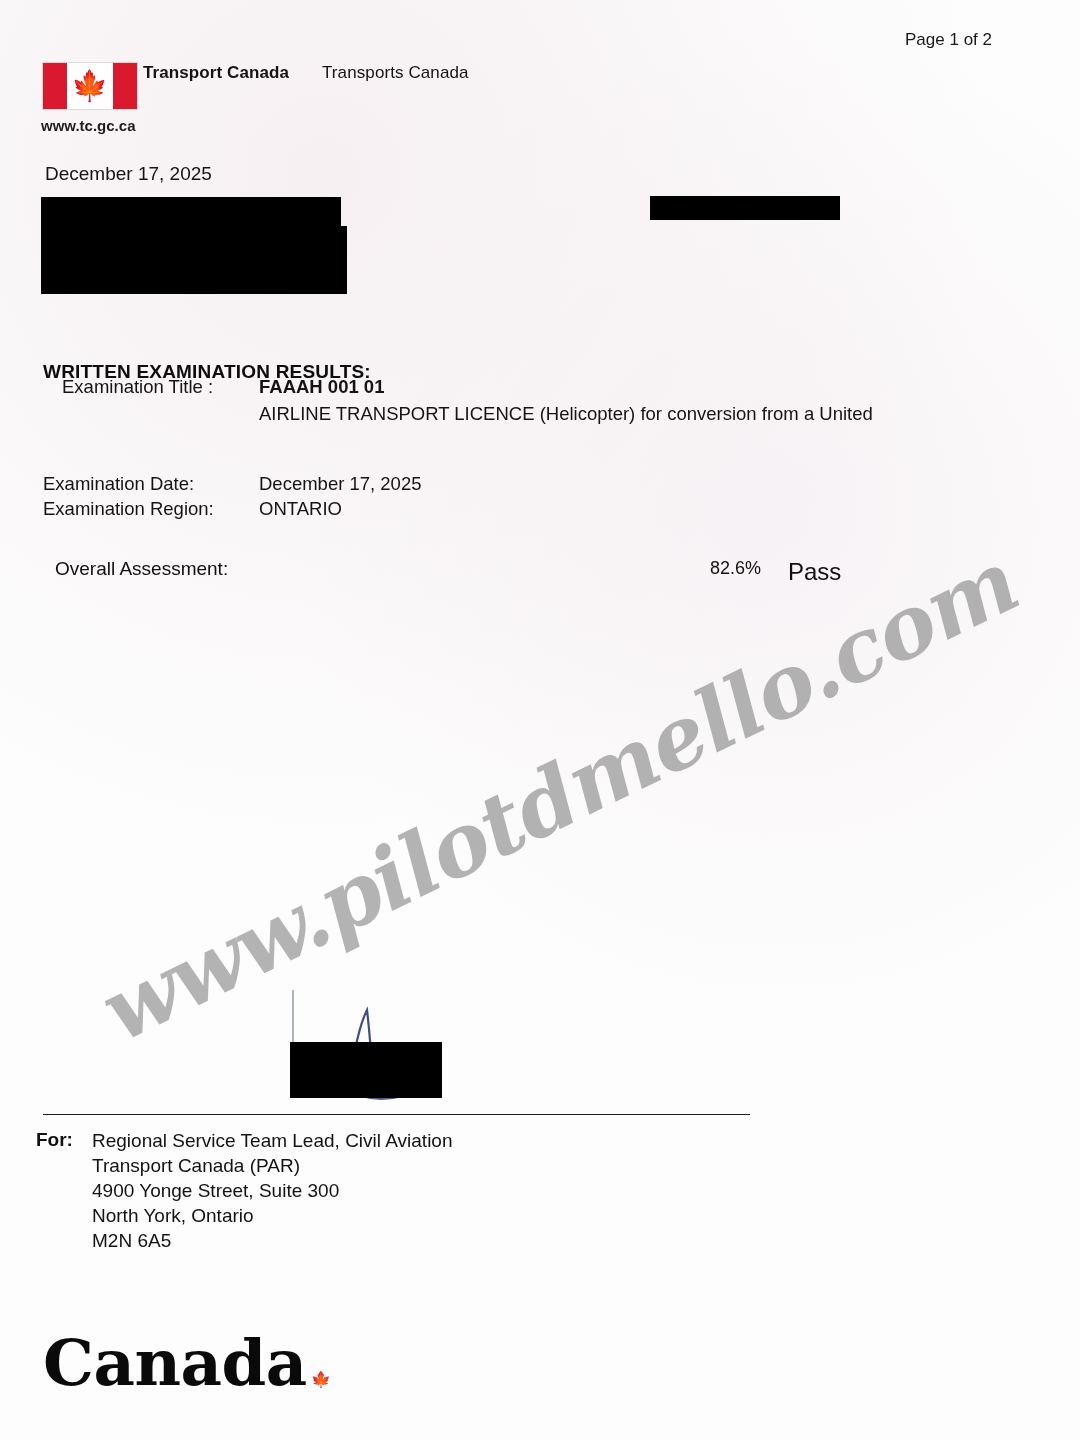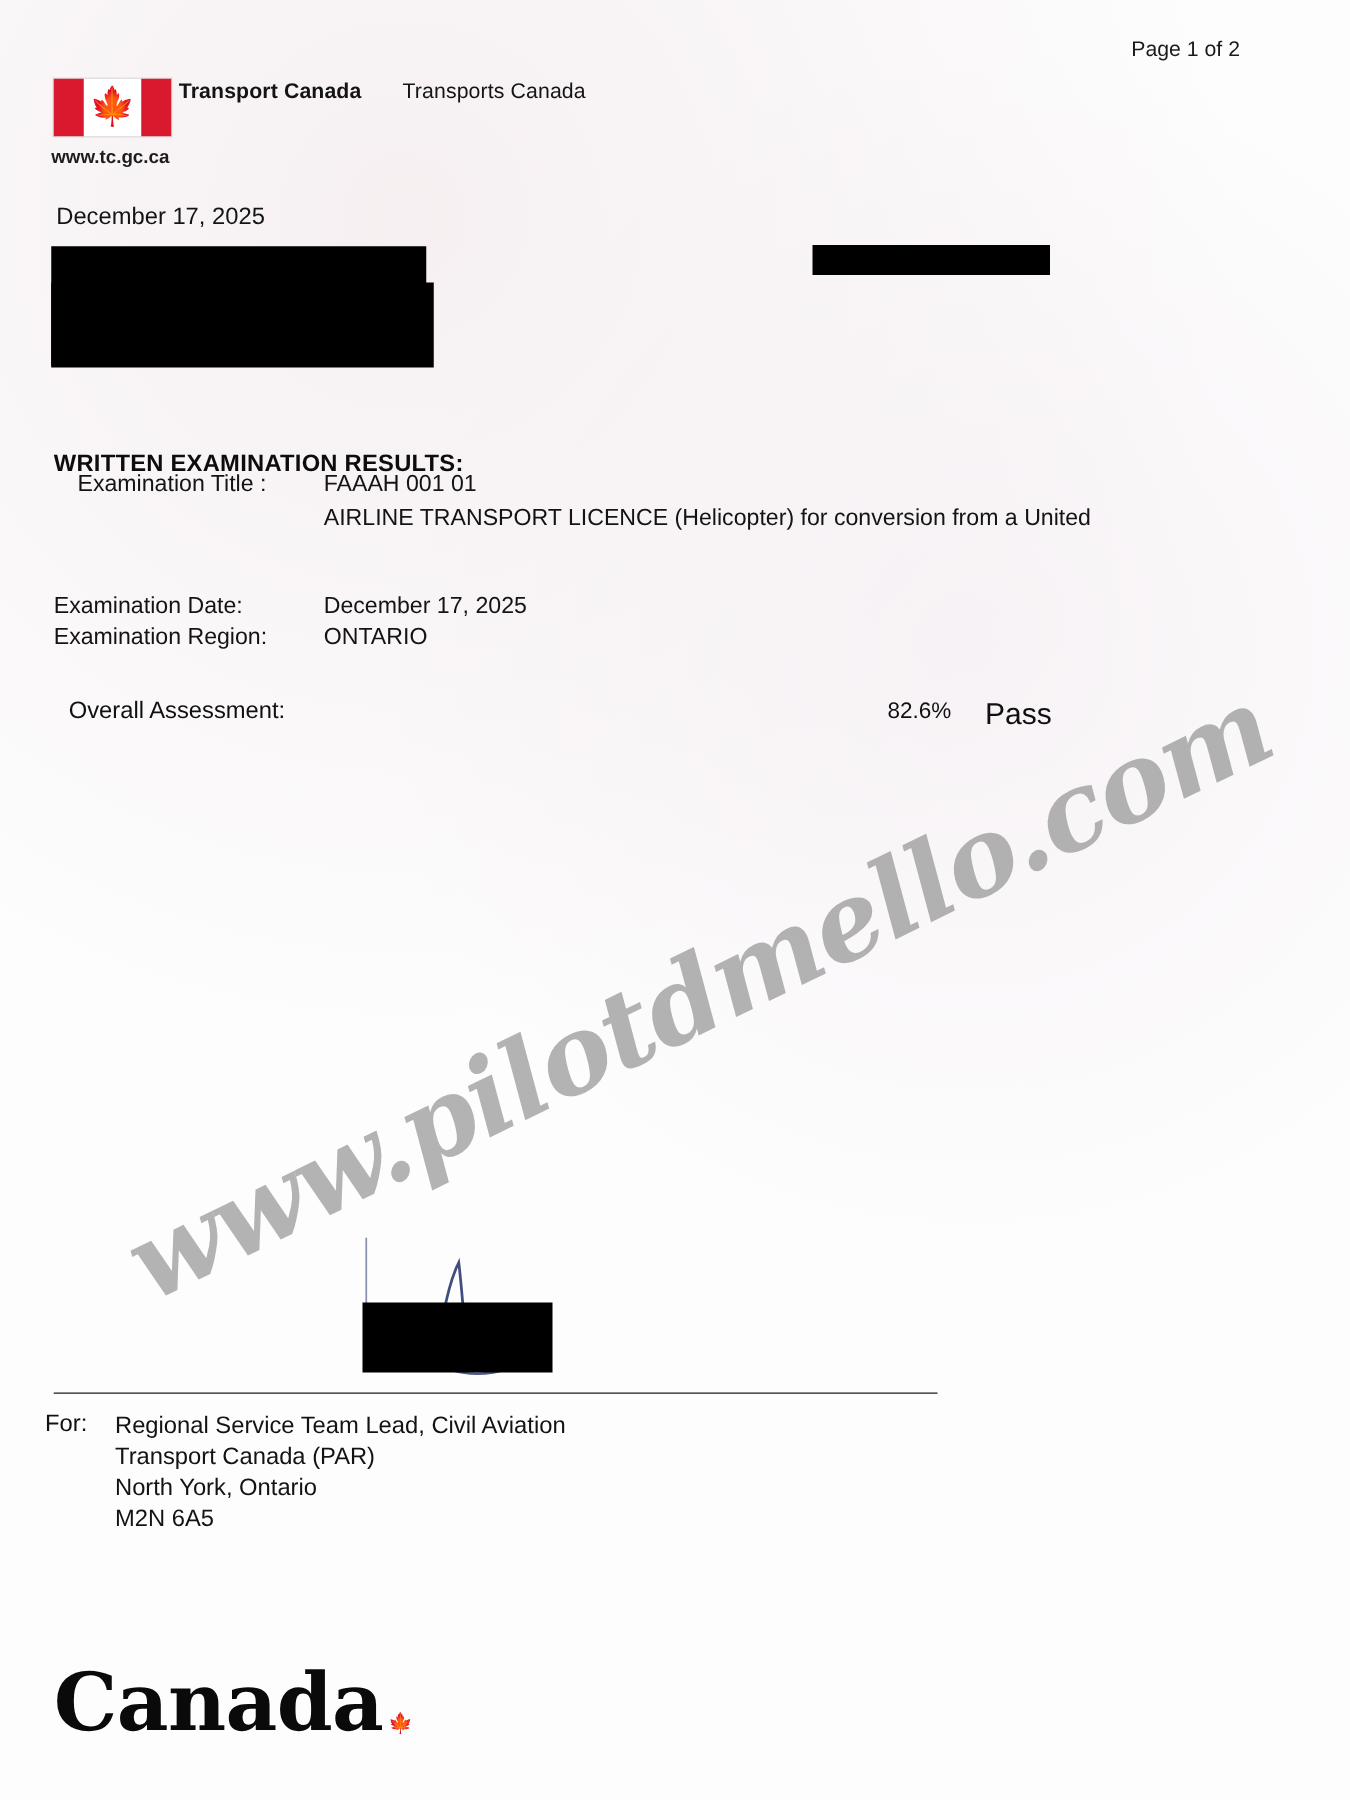--- a/index.html
+++ b/index.html
@@ -133,21 +133,21 @@
     color: #0d0d0d;
     margin-top: 21px;
   }
   .row {
     position: absolute;
     font-size: 18.5px;
     color: #141414;
     white-space: nowrap;
   }
   .label-title { left: 62px; top: 376px; }
-  .value-title { left: 259px; top: 376px; }
+  .value-title { left: 259px; top: 376px; font-weight: bold; }
   .value-title-2 {
     left: 259px;
     top: 401px;
     white-space: normal;
     width: 630px;
     line-height: 25px;
   }
   .value-title-3 { left: 259px; top: 447px; }
   .label-date { left: 43px; top: 473px; }
   .value-date { left: 259px; top: 473px; }
@@ -215,21 +215,21 @@
     top: 1114px;
     width: 707px;
     height: 0;
     border-top: 1.6px solid #1b1b1b;
   }
   .for-label {
     position: absolute;
     left: 36px;
     top: 1129px;
     font-size: 19px;
-    font-weight: normal;
+    font-weight: bold;
     color: #111111;
   }
   .addr {
     position: absolute;
     left: 92px;
     top: 1128px;
     font-size: 19px;
     line-height: 25px;
     color: #131313;
   }
@@ -296,20 +296,21 @@
     <path d="M60 98 C80 112 110 114 142 96" stroke="#20306a" stroke-width="2" fill="none" opacity="0.8"></path>
     <path d="M118 72 L156 68" stroke="#20306a" stroke-width="1.8" fill="none" opacity="0.7"></path>
   </svg>
   <div class="redaction signature"></div>
   <div class="sig-line"></div>
 
   <div class="for-label">For:</div>
   <div class="addr">
     <div>Regional Service Team Lead, Civil Aviation</div>
     <div>Transport Canada (PAR)</div>
+    <div>4900 Yonge Street, Suite 300</div>
     <div>North York, Ontario</div>
     <div>M2N 6A5</div>
   </div>
 
   <div class="wordmark-wrap">
     <span class="wordmark-text">Canada</span>
     <span class="mini-flag">
       <span class="b l"></span>
       <span class="b r"></span>
       <span class="lf">🍁</span>

